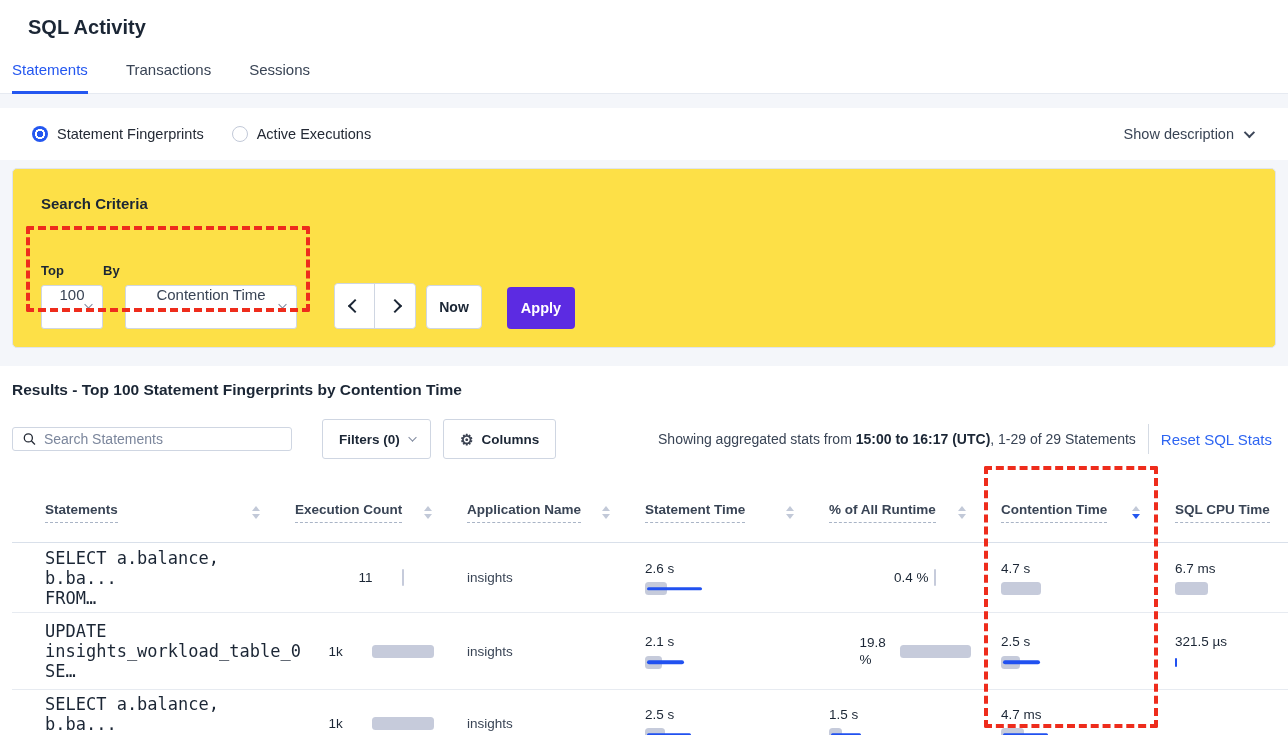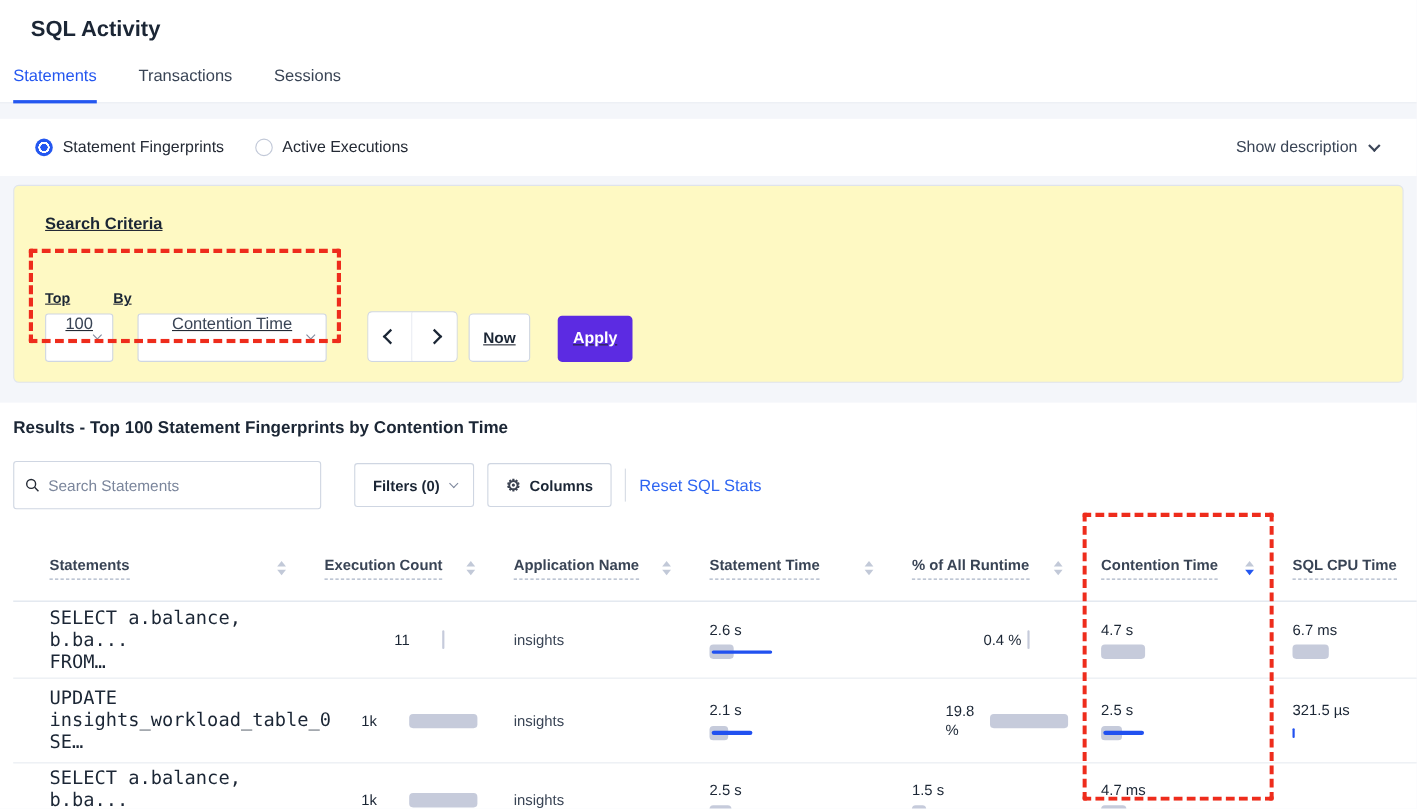--- a/index.html
+++ b/index.html
@@ -32,21 +32,21 @@
   .radio-label{font-size:14.5px;color:var(--ink);margin:0 28px 0 9px;}
   .show-desc{margin-left:auto;display:flex;align-items:center;gap:10px;font-size:14.5px;color:var(--ink2);cursor:pointer;}
   .chv{display:inline-block;border:solid #3c4658;border-width:0 2px 2px 0;padding:3px;}
   .chv.down{transform:rotate(45deg) translateY(-2px);}
   .chv.sm{border-color:#7e889d;border-width:0 1.6px 1.6px 0;padding:2.6px;}
   .chv.left{transform:rotate(135deg);}
   .chv.right{transform:rotate(-45deg);}
   .chv.big{border-width:0 2.6px 2.6px 0;padding:4px;border-color:#1b2635;}
 
   
-  .criteria-card{background:#fef9c3;border:1px solid var(--border);border-radius:5px;margin:8px 12px 0 12px;height:180px;padding:26px 28px;text-decoration:underline;}
+  .criteria-card{background:#fde047;border:1px solid var(--border);border-radius:5px;margin:8px 12px 0 12px;height:180px;padding:26px 28px;}
   .criteria-title{font-size:15px;font-weight:bold;color:#1b2635;margin-bottom:24px;}
   .criteria-row{display:flex;align-items:flex-end;}
   .field{display:flex;flex-direction:column;margin-top:27px;}
   .field-label{font-size:13px;font-weight:bold;color:#1b2635;margin-bottom:7px;}
   .select{height:44px;border:1px solid var(--ctl-border);border-radius:3px;display:flex;align-items:center;padding:0 12px;font-size:15px;color:var(--ink2);background:#fff;cursor:pointer;flex-direction:column;}
   .select .chv{margin-left:auto;}
   .sel-top{width:62px;}
   .sel-by{width:172px;margin:0 20px 0 22px;}
   .sel-time{width:272px;}
   .badge-1h{background:#e2e6ee;color:var(--ink2);font-size:12.5px;font-weight:bold;border-radius:3px;padding:5px 8px;margin-right:12px;}
@@ -55,21 +55,21 @@
   .arrow-btn:first-child{border-right:1px solid var(--ctl-border);border-radius:4px 0 0 4px;}
   .arrow-btn:last-child{border-radius:0 4px 4px 0;}
   .btn{height:44px;border:1px solid var(--ctl-border);border-radius:4px;background:#fff;font-family:inherit;font-size:14px;font-weight:bold;color:#1b2635;cursor:pointer;}
   .btn-now{width:56px;margin-right:25px;}
   .btn-apply{width:68px;height:42px;background:var(--purple);border:none;color:#fff;font-size:14.5px;}
 
   
   .results{background:#fff;margin-top:18px;height:390px;padding-top:15px;}
   .results-heading{font-size:15.5px;font-weight:bold;color:#1b2635;padding-left:12px;}
   .toolbar{display:flex;align-items:center;margin:20px 12px 0 12px;}
-  .search-box{width:280px;height:44px;border:1px solid var(--ctl-border);border-radius:3px;display:flex;align-items:center;padding:0 10px;background:#fff;}
+  .search-box{width:280px;height:24px;border:1px solid var(--ctl-border);border-radius:3px;display:flex;align-items:center;padding:0 10px;background:#fff;}
   .search-box input{border:none;outline:none;font-family:inherit;font-size:14px;color:var(--ink);width:100%;margin-left:8px;}
   .search-box input::placeholder{color:#7b869c;}
   .tb-btn{height:40px;border:1px solid var(--ctl-border);border-radius:3px;background:#fff;display:flex;align-items:center;gap:8px;padding:0 16px;font-size:13.5px;font-weight:bold;color:#1b2635;cursor:pointer;}
   .tb-filters{margin-left:30px;}
   .tb-columns{margin-left:12px;}
   .gear{font-size:15px;color:#3c4352;line-height:1;}
   .stats-text{margin-left:auto;font-size:14px;color:var(--ink2);white-space:nowrap;}
   .stats-text b{color:#1b2635;}
   .v-divider{width:1px;height:30px;background:#d5dbe4;margin:0 12px 0 12px;flex:none;}
   .reset-link{font-size:15px;color:#2e65f2;white-space:nowrap;cursor:pointer;text-decoration:none;padding-right:4px;}
@@ -173,20 +173,21 @@
         <input type="text" placeholder="Search Statements" style="">
       </div>
       <button class="tb-btn tb-filters">
         <span>Filters (0)</span>
         <i class="chv sm down"></i>
       </button>
       <button class="tb-btn tb-columns">
         <span class="gear">⚙</span>
         <span>Columns</span>
       </button>
+      <div class="stats-text"><span>Showing aggregated stats from </span><b>15:00 to 16:17 (UTC)</b><span>, 1-29 of 29 Statements</span></div>
       <div class="v-divider"></div>
       <a class="reset-link">Reset SQL Stats</a>
     </div>
 
     <div class="grid-row thead">
       <div class="th">
           <span class="lbl">Statements</span>
           <span class="sort">
             <i class="up"></i>
             <i class="down"></i>

